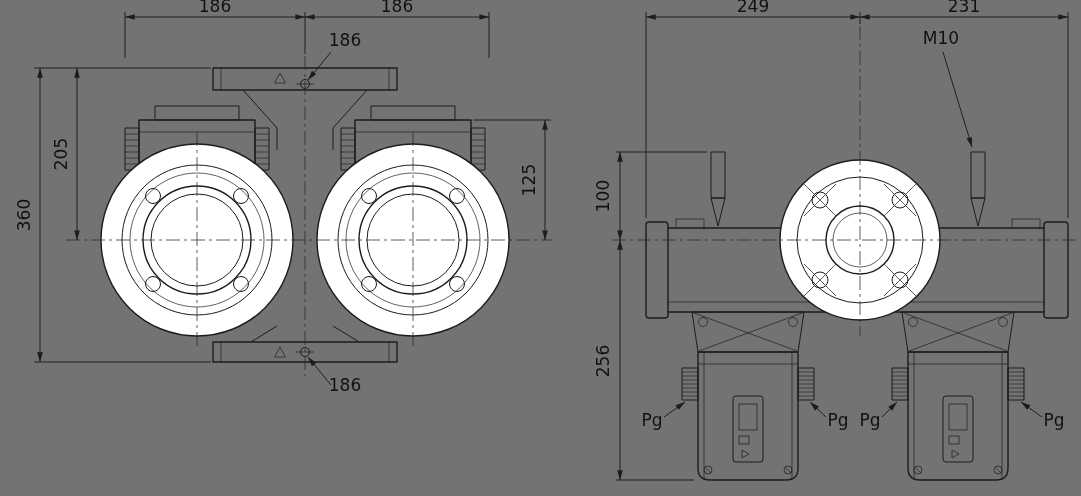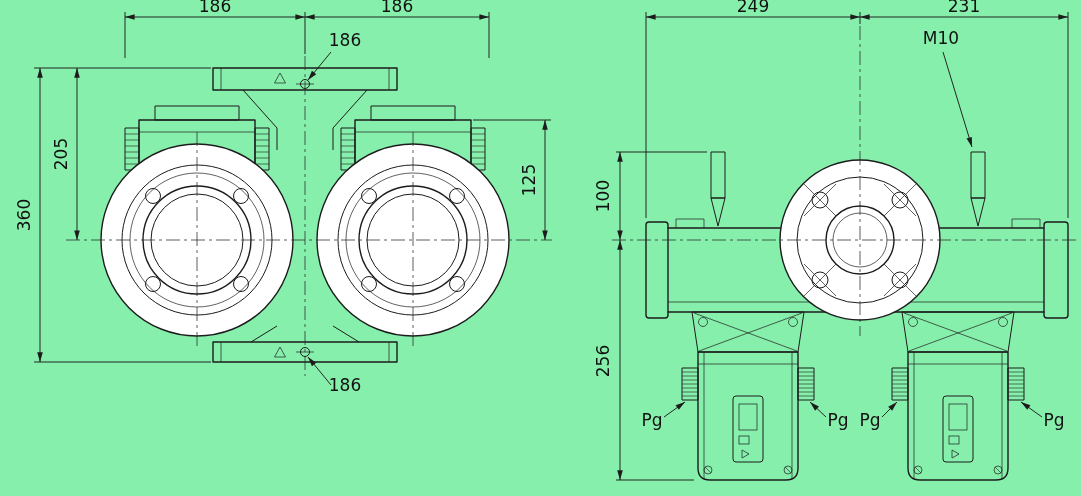--- a/index.html
+++ b/index.html
@@ -1,16 +1,16 @@
 <!DOCTYPE html>
 <html><head>
 <meta charset="utf-8">
 <style>
   html,body{margin:0;padding:0;background:#fff;}
-  .page{position:relative;width:1081px;height:496px;background:#86efac;overflow:hidden;}
+  .page{position:relative;width:1081px;height:496px;background:#737373;overflow:hidden;}
   svg{display:block;}
   .ol{fill:none;stroke:#1c1c1c;stroke-width:1.4;stroke-linejoin:round;stroke-linecap:round;}
   .olw{fill:#ffffff;stroke:#1c1c1c;stroke-width:1.4;}
   .md{fill:none;stroke:#1c1c1c;stroke-width:1;stroke-linejoin:round;}
   .th{fill:none;stroke:#1c1c1c;stroke-width:.7;}
   .rib{fill:none;stroke:#1c1c1c;stroke-width:.6;}
   .dim{fill:none;stroke:#1c1c1c;stroke-width:.95;}
   .cl{fill:none;stroke:#2a2a2a;stroke-width:.75;stroke-dasharray:14 4 3 4;}
   .dimtxt{font-family:"DejaVu Sans","Liberation Sans",sans-serif;font-size:17px;fill:#111;text-anchor:middle;}
 </style>

